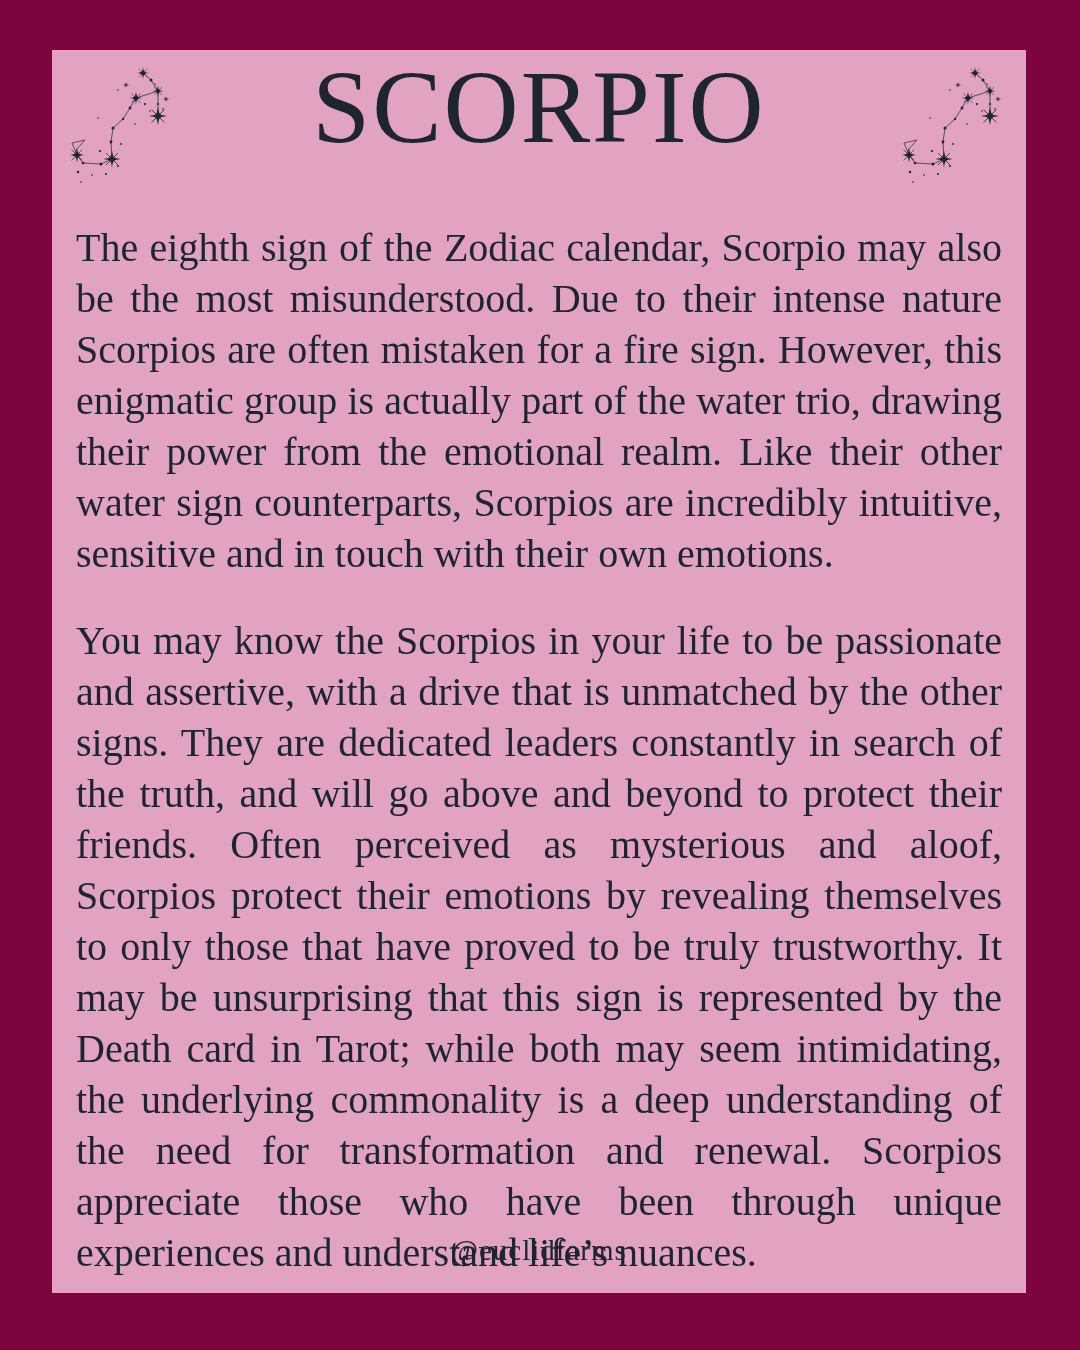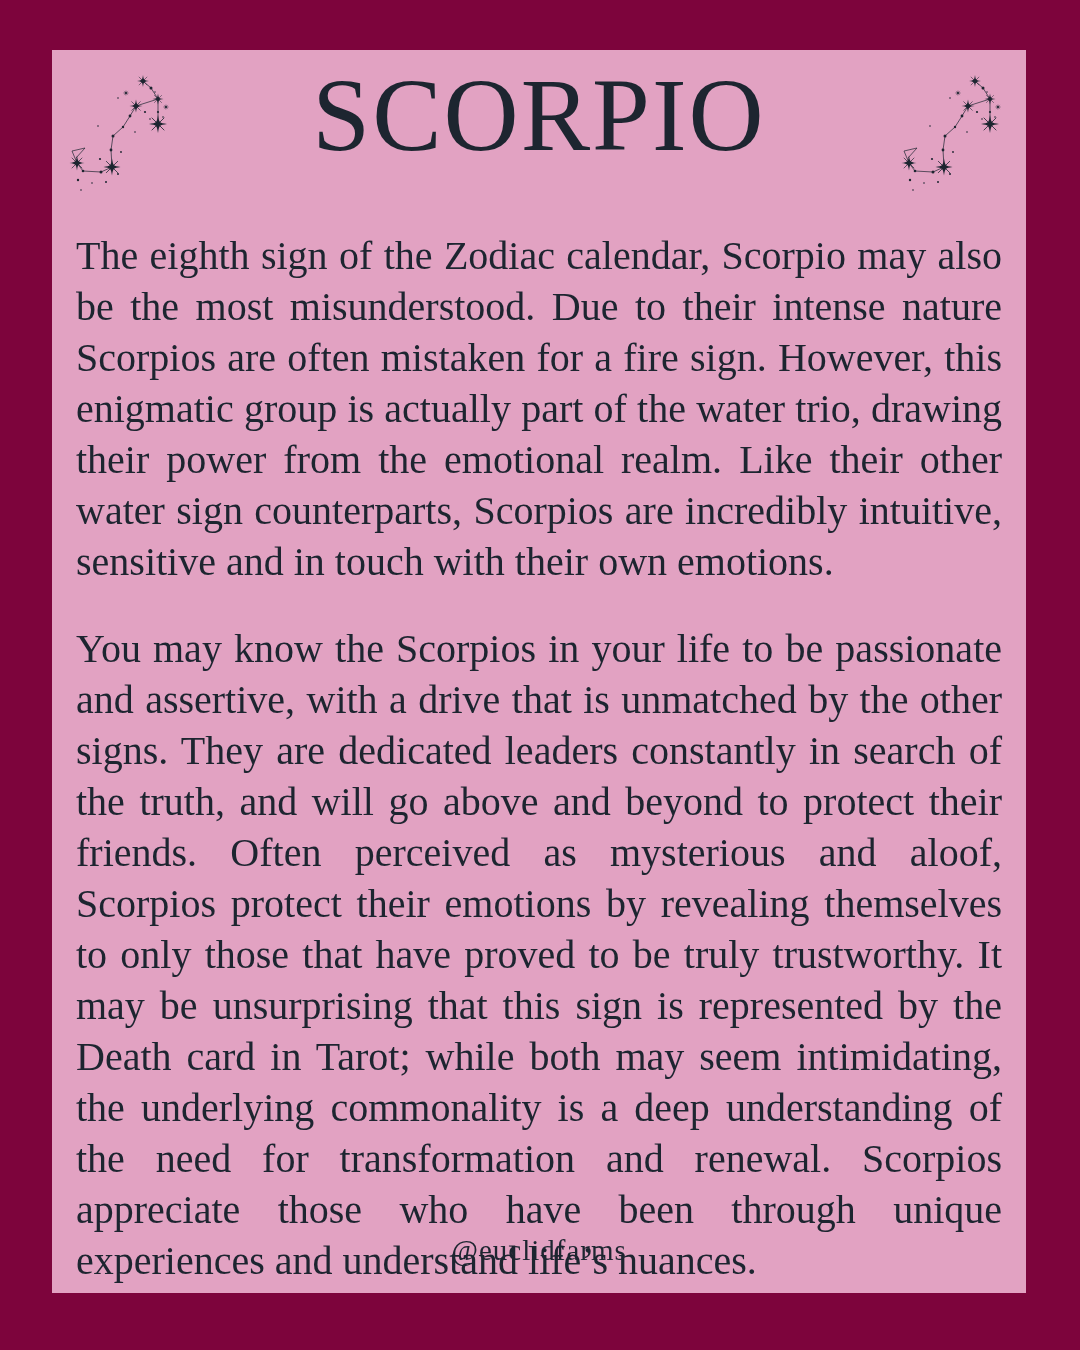--- a/index.html
+++ b/index.html
@@ -17,21 +17,21 @@
   }
   .panel{
     position:absolute;
     left:52px;top:50px;
     width:974px;height:1243px;
     background:var(--panel-color);
     overflow:hidden;
   }
   header{position:relative;height:158px;}
   h1.title{
-    margin:8px;
+    margin:0;
     text-align:center;
     font-size:104px;
     line-height:1.1;
     font-weight:normal;
     letter-spacing:2px;
     color:var(--ink-color);
     font-family:"Liberation Serif", serif;
   }
   .constellation{
     position:absolute;

